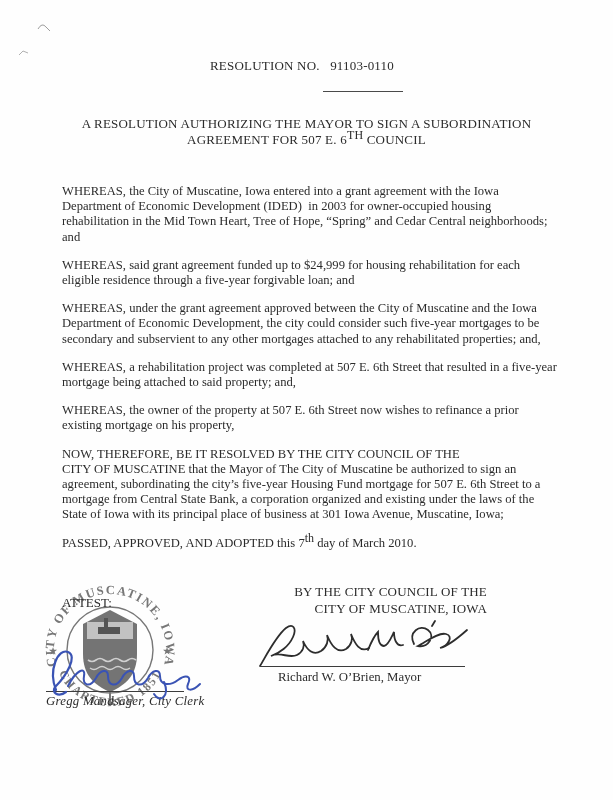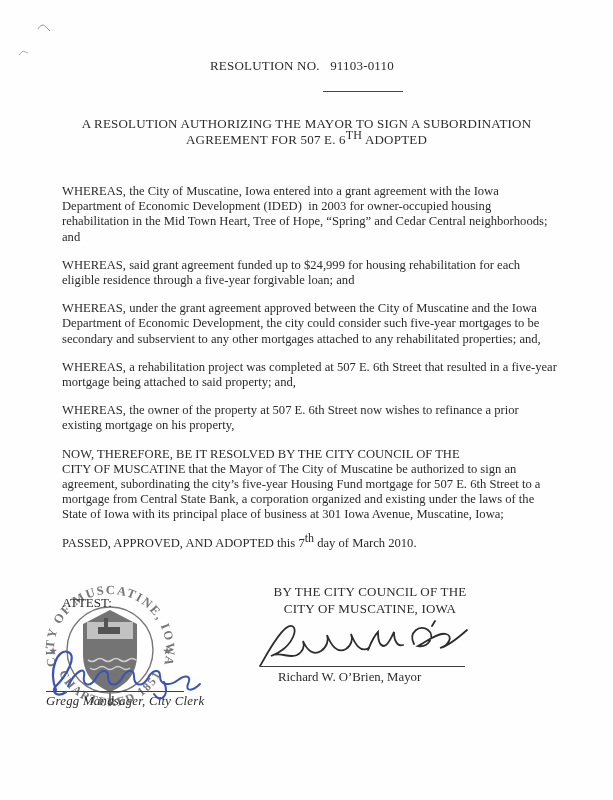--- a/index.html
+++ b/index.html
@@ -19,21 +19,21 @@
 
   
   .doc-title { top:116px; left:0; width:613px; text-align:center; font-size:13px; line-height:16px; letter-spacing:.2px; }
   .sup { font-size:12px; vertical-align:5px; line-height:0; }
 
   
   .body-text { top:184px; left:62px; width:499px; font-size:12.6px; line-height:15.2px; text-align:left; }
   .body-text p { margin:0 0 13px 0; }
 
   
-  .council-block { top:584px; left:253px; width:234px; text-align:center; font-size:13px; line-height:16.5px; letter-spacing:.2px; }
+  .council-block { top:584px; left:253px; width:234px; text-align:right; font-size:13px; line-height:16.5px; letter-spacing:.2px; }
   .mayor-sig { top:620px; left:256px; width:215px; height:48px; }
   .mayor-line { top:666px; left:260px; width:205px; border-top:1.2px solid #3c3c3c; height:0; }
   .mayor-name { top:670px; left:278px; font-size:12.8px; }
 
   
   .seal-wrap { top:580px; left:40px; width:140px; height:140px; filter:blur(.3px); opacity:.94; }
   .seal-wrap svg text { font-family:"Liberation Serif", serif; font-weight:bold; }
   .seal-arc-top { font-size:12.5px; letter-spacing:1.6px; }
   .seal-arc-bottom { font-size:12px; letter-spacing:1.8px; }
   .seal-star { font-size:9px; text-anchor:middle; }
@@ -57,21 +57,21 @@
     <path d="M 1,6 l 4,-4 l 5,2" stroke="#b0b0b0" stroke-width="1" fill="none"></path>
   </svg>
 
   <div class="abs res-header">
     <span>RESOLUTION NO.</span>
     <span class="res-number">91103-0110</span>
   </div>
 
   <div class="abs doc-title">
     <div>A RESOLUTION AUTHORIZING THE MAYOR TO SIGN A SUBORDINATION</div>
-    <div><span>AGREEMENT FOR 507 E. 6</span><sup class="sup">TH</sup><span> ADOPTED</span></div>
+    <div><span>AGREEMENT FOR 507 E. 6</span><sup class="sup">TH</sup><span> COUNCIL</span></div>
   </div>
 
   <div class="abs body-text">
     <p>WHEREAS, the City of Muscatine, Iowa entered into a grant agreement with the Iowa Department of Economic Development (IDED)&nbsp; in 2003 for owner-occupied housing rehabilitation in the Mid Town Heart, Tree of Hope, “Spring” and Cedar Central neighborhoods; and</p>
     <p>WHEREAS, said grant agreement funded up to $24,999 for housing rehabilitation for each eligible residence through a five-year forgivable loan; and</p>
     <p>WHEREAS, under the grant agreement approved between the City of Muscatine and the Iowa Department of Economic Development, the city could consider such five-year mortgages to be secondary and subservient to any other mortgages attached to any rehabilitated properties; and,</p>
     <p>WHEREAS, a rehabilitation project was completed at 507 E. 6th Street that resulted in a five-year mortgage being attached to said property; and,</p>
     <p>WHEREAS, the owner of the property at 507 E. 6th Street now wishes to refinance a prior existing mortgage on his property,</p>
     <p><span>NOW, THEREFORE, BE IT RESOLVED BY THE CITY COUNCIL OF THE</span><br><span>CITY OF MUSCATINE that the Mayor of The City of Muscatine be authorized to sign an agreement, subordinating the city’s five-year Housing Fund mortgage for 507 E. 6th Street to a mortgage from Central State Bank, a corporation organized and existing under the laws of the State of Iowa with its principal place of business at 301 Iowa Avenue, Muscatine, Iowa;</span></p>
     <p><span>PASSED, APPROVED, AND ADOPTED this 7</span><sup class="sup">th</sup><span> day of March 2010.</span></p>

